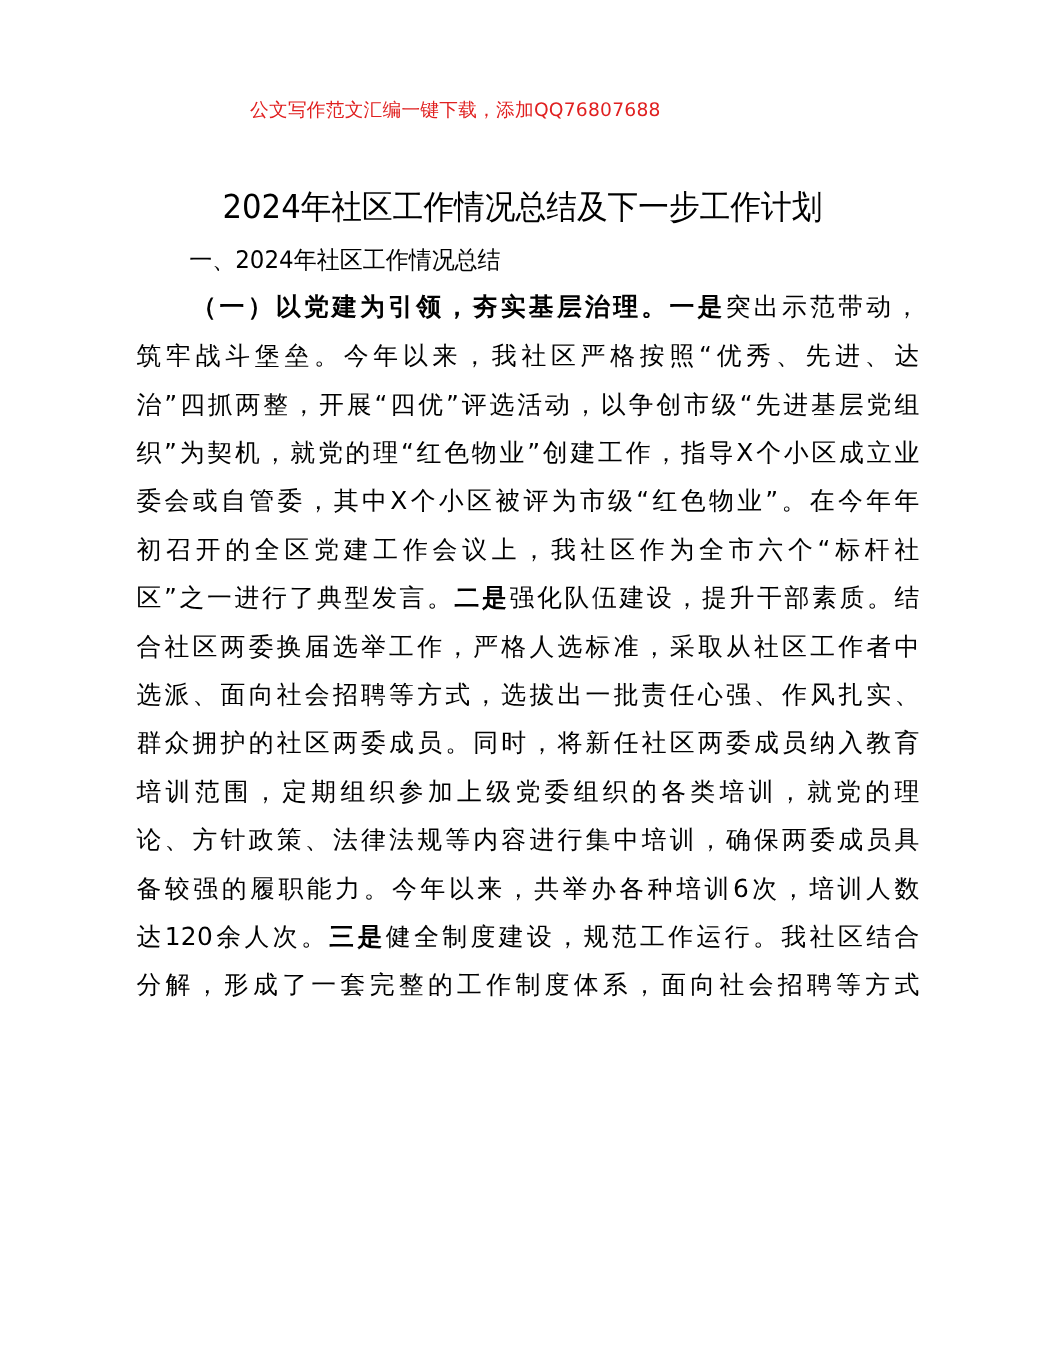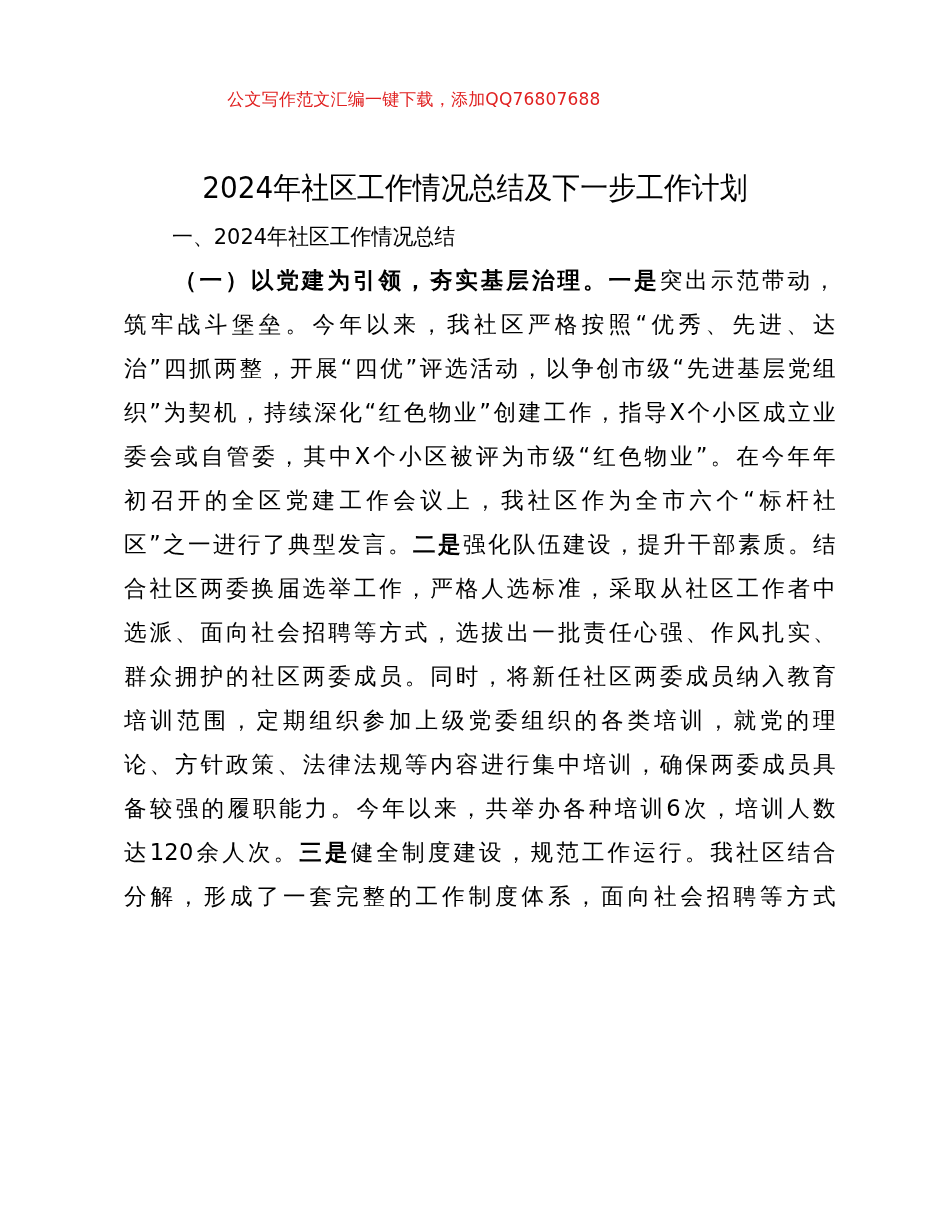--- a/index.html
+++ b/index.html
@@ -8,34 +8,34 @@
   .watermark { position:absolute; top:88px; left:0; width:828px; text-align:center;
                font-size:17px; color:#e02020; letter-spacing:0.2px; }
   .title { position:absolute; top:168px; left:0; width:950px; text-align:center;
            font-size:30px; font-family:"DejaVu Sans", sans-serif; font-weight:normal;
            letter-spacing:0px; transform:scaleX(0.93); transform-origin:center; }
   .h1 { position:absolute; top:222px; left:172px; font-size:22px;
         transform:scaleX(0.95); transform-origin:left; }
   .lines { position:absolute; top:258px; left:124px; width:712px; }
   .line { height:44px; line-height:44px; font-size:22.6px; white-space:nowrap;
           text-align:justify; text-align-last:justify; letter-spacing:0.3px; }
-  .line.first { padding-left:50px; }
+  .line.first { padding-left:50px;font-family:Liberation Mono, monospace; }
   .b { font-weight:bold; }
 </style>
 </head>
 <body>
 
 <div class="watermark">公文写作范文汇编一键下载，添加QQ76807688</div>
 <h1 class="title" style="margin:0">2024年社区工作情况总结及下一步工作计划</h1>
 <div class="h1">一、2024年社区工作情况总结</div>
 <div class="lines" id="para">
     <div class="line first"><span class="b">（一）以党建为引领，夯实基层治理。</span><span class="b">一是</span><span>突出示范带动，</span></div>
     <div class="line"><span>筑牢战斗堡垒。今年以来，我社区严格按照“优秀、先进、达</span></div>
     <div class="line"><span>治”四抓两整，开展“四优”评选活动，以争创市级“先进基层党组</span></div>
-    <div class="line"><span>织”为契机，持续深化“红色物业”创建工作，指导X个小区成立业</span></div>
+    <div class="line"><span>织”为契机，就党的理“红色物业”创建工作，指导X个小区成立业</span></div>
     <div class="line"><span>委会或自管委，其中X个小区被评为市级“红色物业”。在今年年</span></div>
     <div class="line"><span>初召开的全区党建工作会议上，我社区作为全市六个“标杆社</span></div>
     <div class="line"><span>区”之一进行了典型发言。</span><span class="b">二是</span><span>强化队伍建设，提升干部素质。结</span></div>
     <div class="line"><span>合社区两委换届选举工作，严格人选标准，采取从社区工作者中</span></div>
     <div class="line"><span>选派、面向社会招聘等方式，选拔出一批责任心强、作风扎实、</span></div>
     <div class="line"><span>群众拥护的社区两委成员。同时，将新任社区两委成员纳入教育</span></div>
     <div class="line"><span>培训范围，定期组织参加上级党委组织的各类培训，就党的理</span></div>
     <div class="line"><span>论、方针政策、法律法规等内容进行集中培训，确保两委成员具</span></div>
     <div class="line"><span>备较强的履职能力。今年以来，共举办各种培训6次，培训人数</span></div>
     <div class="line"><span>达120余人次。</span><span class="b">三是</span><span>健全制度建设，规范工作运行。我社区结合</span></div>

